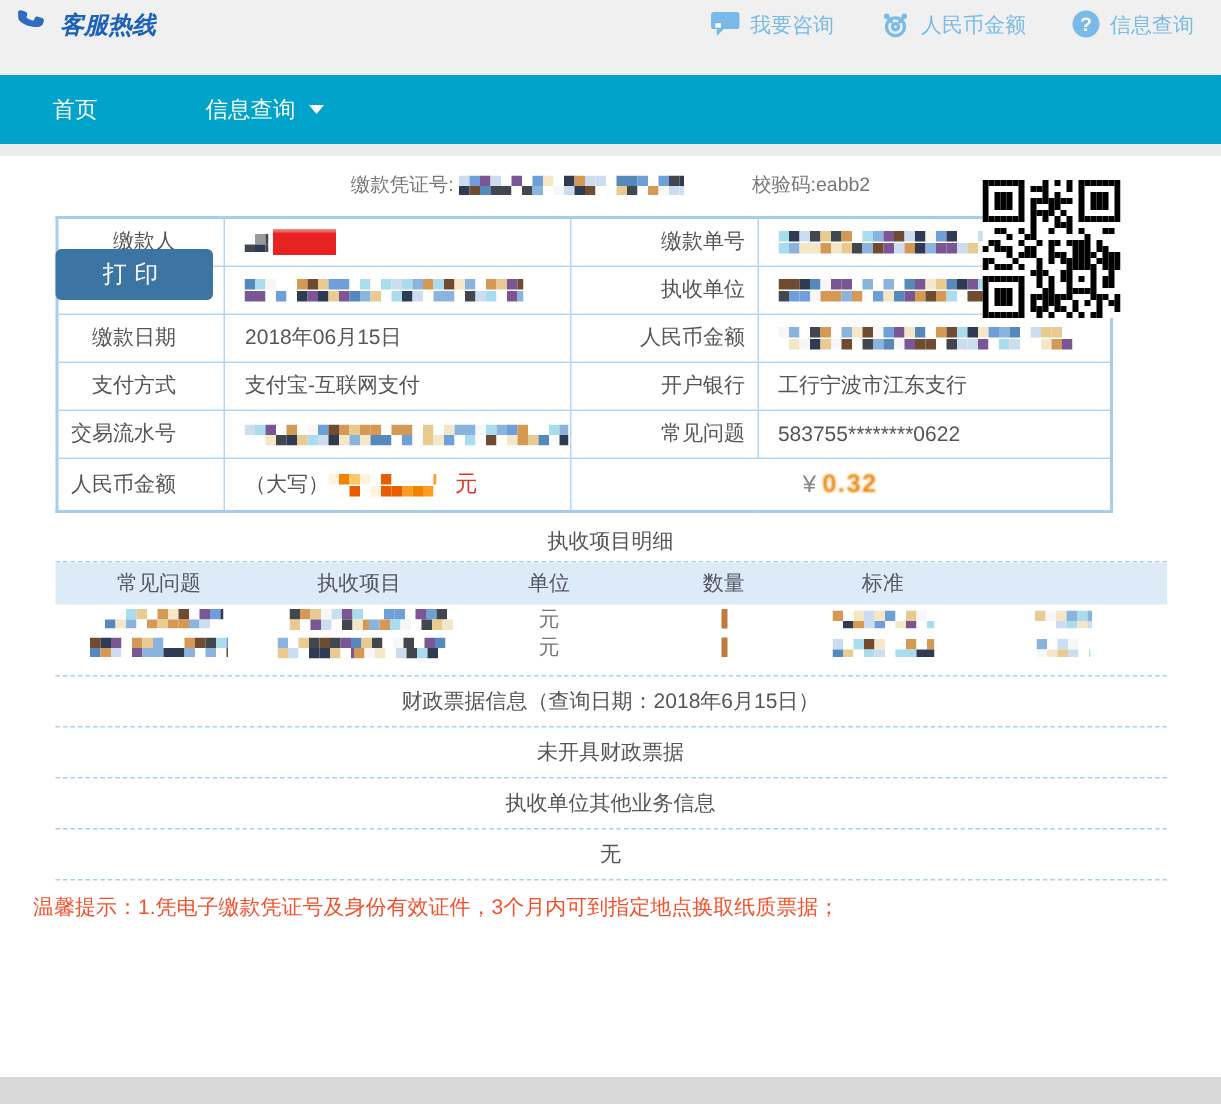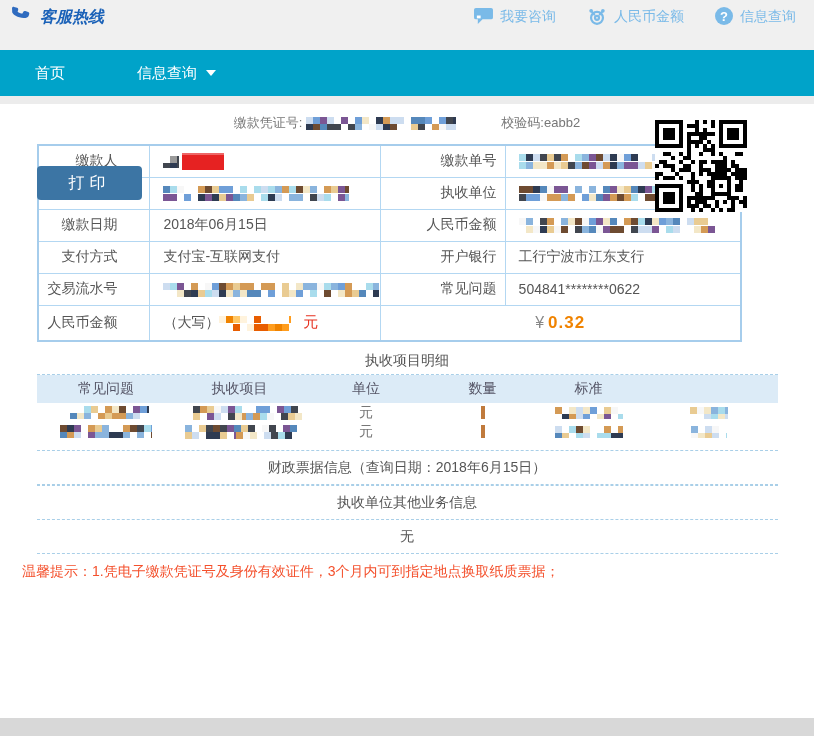--- a/index.html
+++ b/index.html
@@ -786,21 +786,21 @@
               <i style="width:7px;height:7px;background:#6e4b31"></i>
               <i style="width:7px;height:7px;background:#ffffff"></i>
               <i style="width:7px;height:7px;background:#f3e7c7"></i>
               <i style="width:7px;height:7px;background:#d49a55"></i>
               <i style="width:7px;height:7px;background:#e9cb92"></i>
               <i style="width:7px;height:7px;background:#5588bb"></i>
               <i style="width:7px;height:7px;background:#ffffff"></i>
               <i style="width:6px;height:7px;background:#2e3b52"></i>
             </span></td>
       <td class="lbl2">常见问题</td>
-      <td class="val2">504841********0622</td>
+      <td class="val2">583755********0622</td>
     </tr>
     <tr class="amount-row">
       <td class="lbl1">人民币金额</td>
       <td class="val1">
         <span class="daxie">（大写）</span><span class="mosaic" style="width:72px;height:16px">
               <i style="width:7px;height:7px;background:#fff3dd"></i>
               <i style="width:7px;height:7px;background:#f08300"></i>
               <i style="width:7px;height:7px;background:#ffc766"></i>
               <i style="width:7px;height:7px;background:#fff3dd"></i>
               <i style="width:7px;height:7px;background:#ffffff"></i>
@@ -1065,20 +1065,21 @@
           <i style="width:7px;height:5px;background:#ffffff"></i>
           <i style="width:1px;height:5px;background:#a9dcec"></i>
         </span>
       </span>
   </div>
   <div class="items-pad"></div>
   <div class="dashed"></div>
 
   <div class="center-row">财政票据信息（查询日期：2018年6月15日）</div>
   <div class="dashed"></div>
+  <div class="center-row">未开具财政票据</div>
   <div class="dashed"></div>
   <div class="center-row">执收单位其他业务信息</div>
   <div class="dashed"></div>
   <div class="center-row">无</div>
   <div class="dashed"></div>
 
   <div class="tip">温馨提示：1.凭电子缴款凭证号及身份有效证件，3个月内可到指定地点换取纸质票据；</div>
 </main>
 
 <footer class="bottom-strip"></footer>

